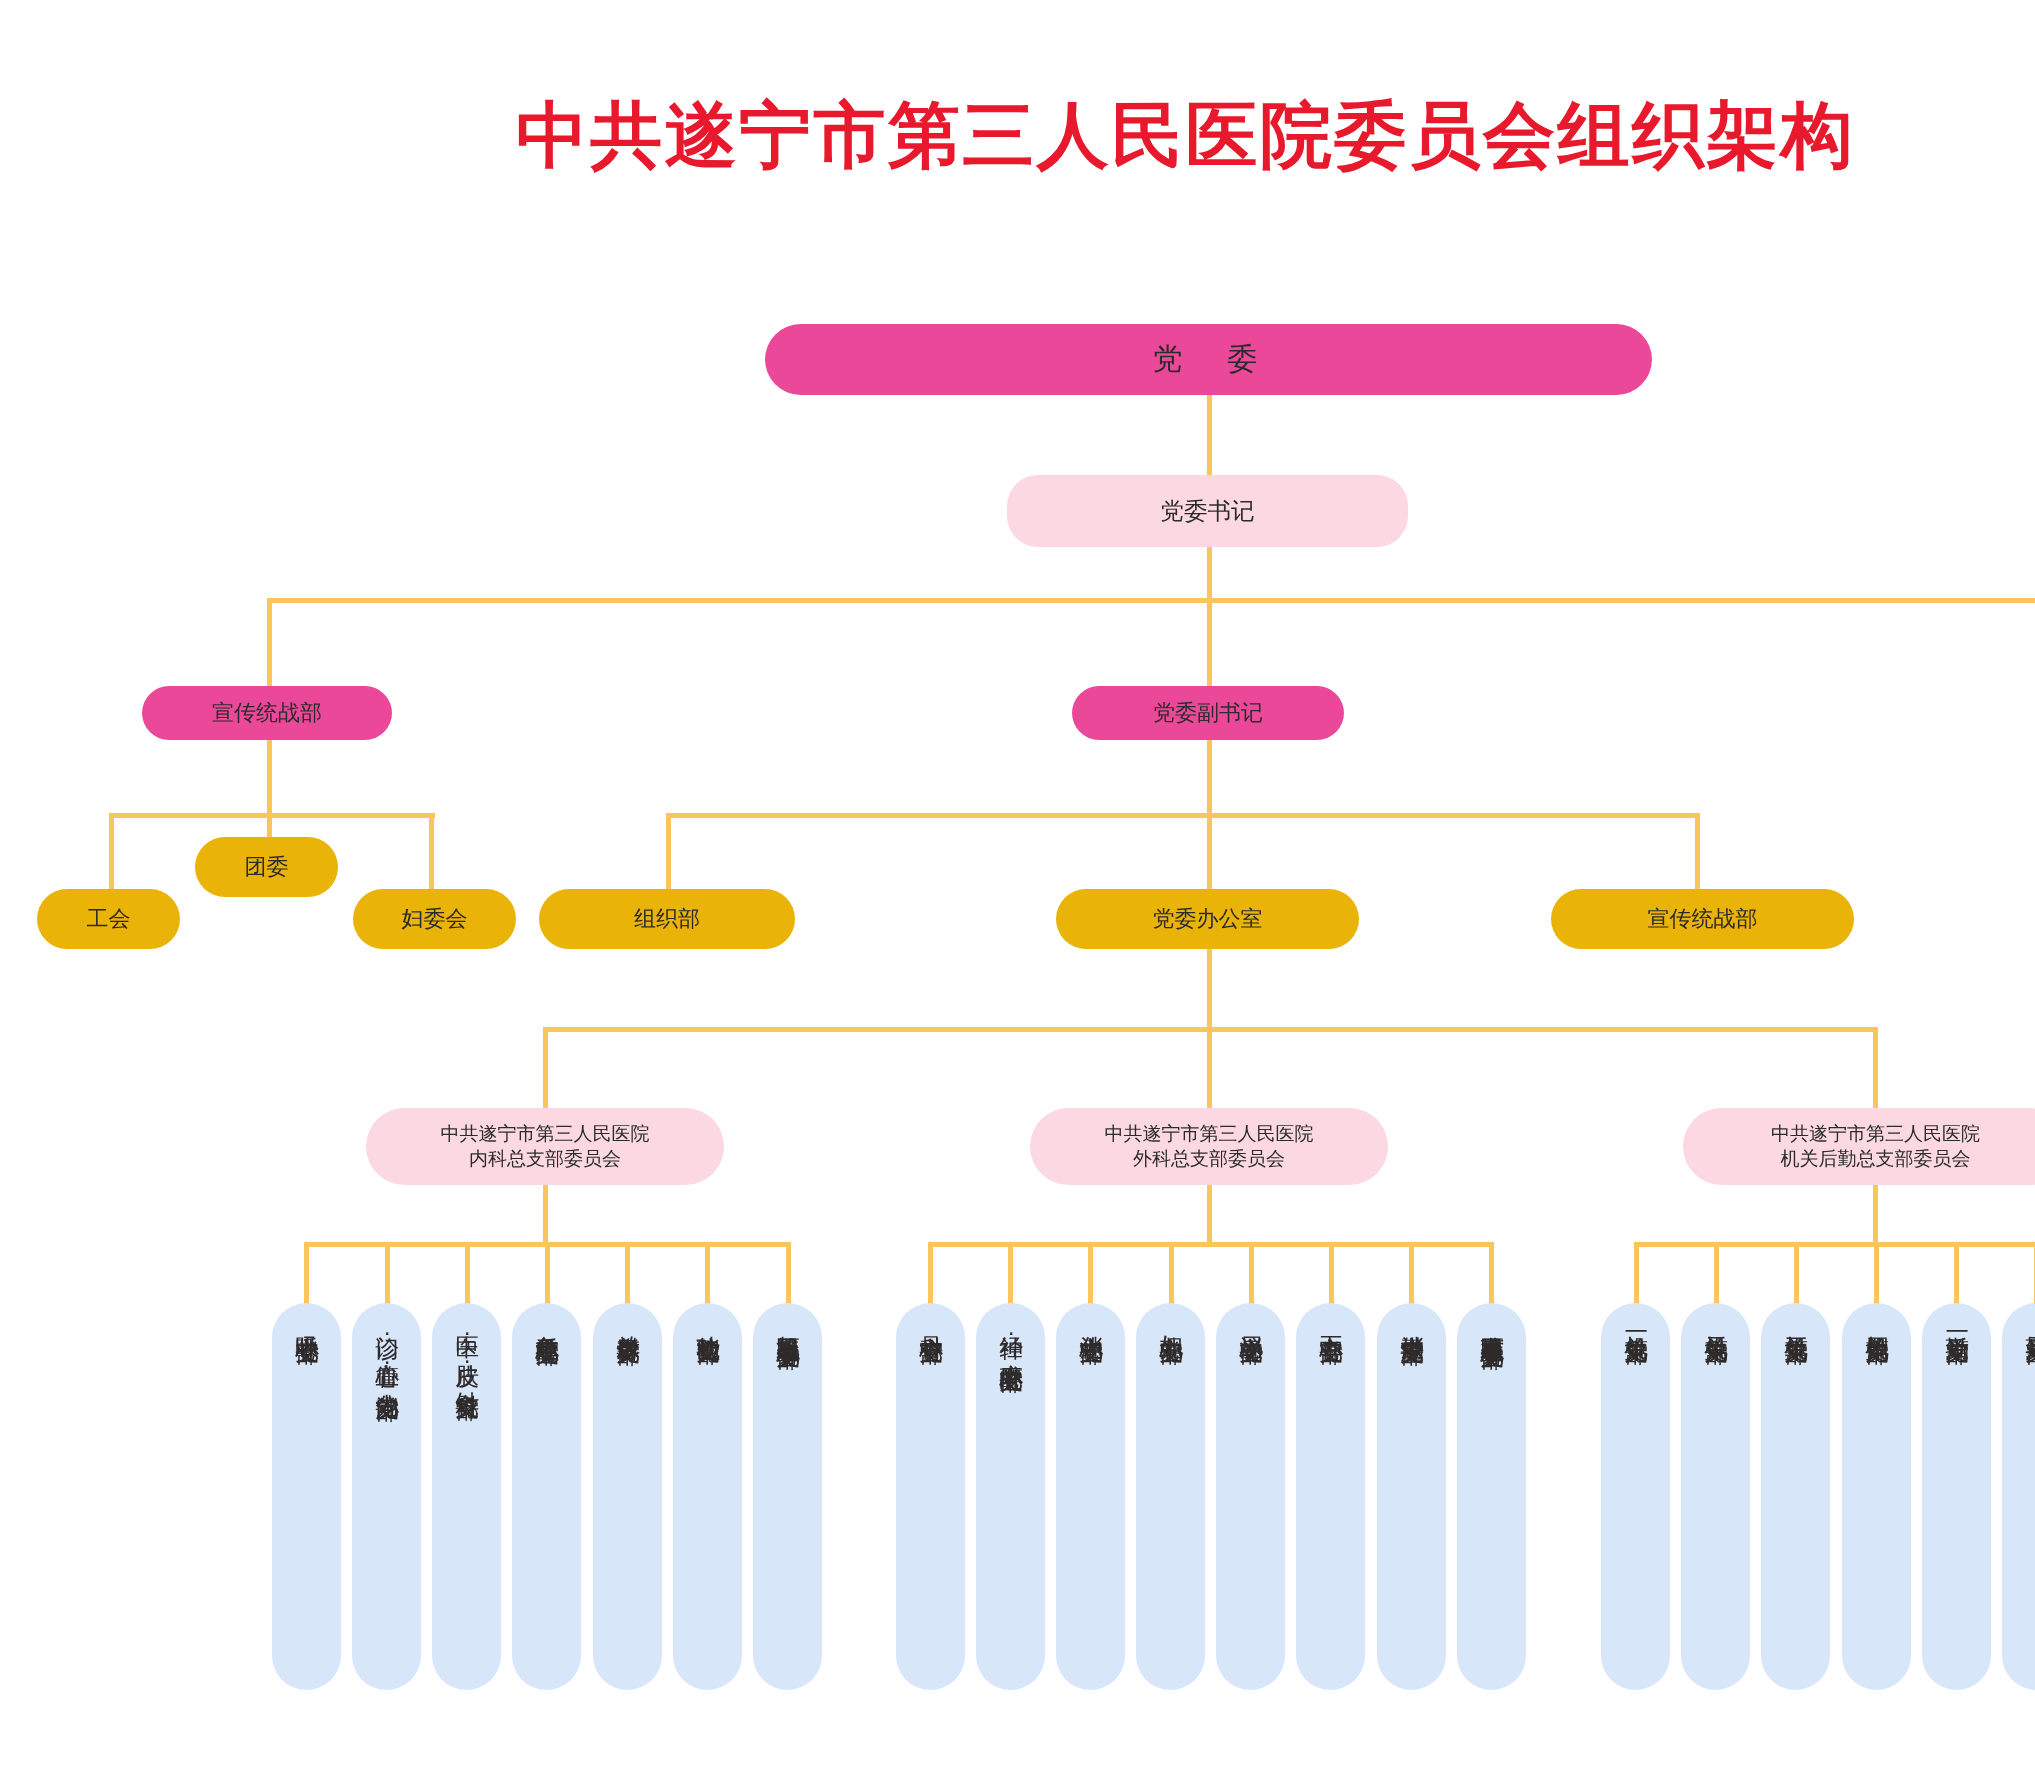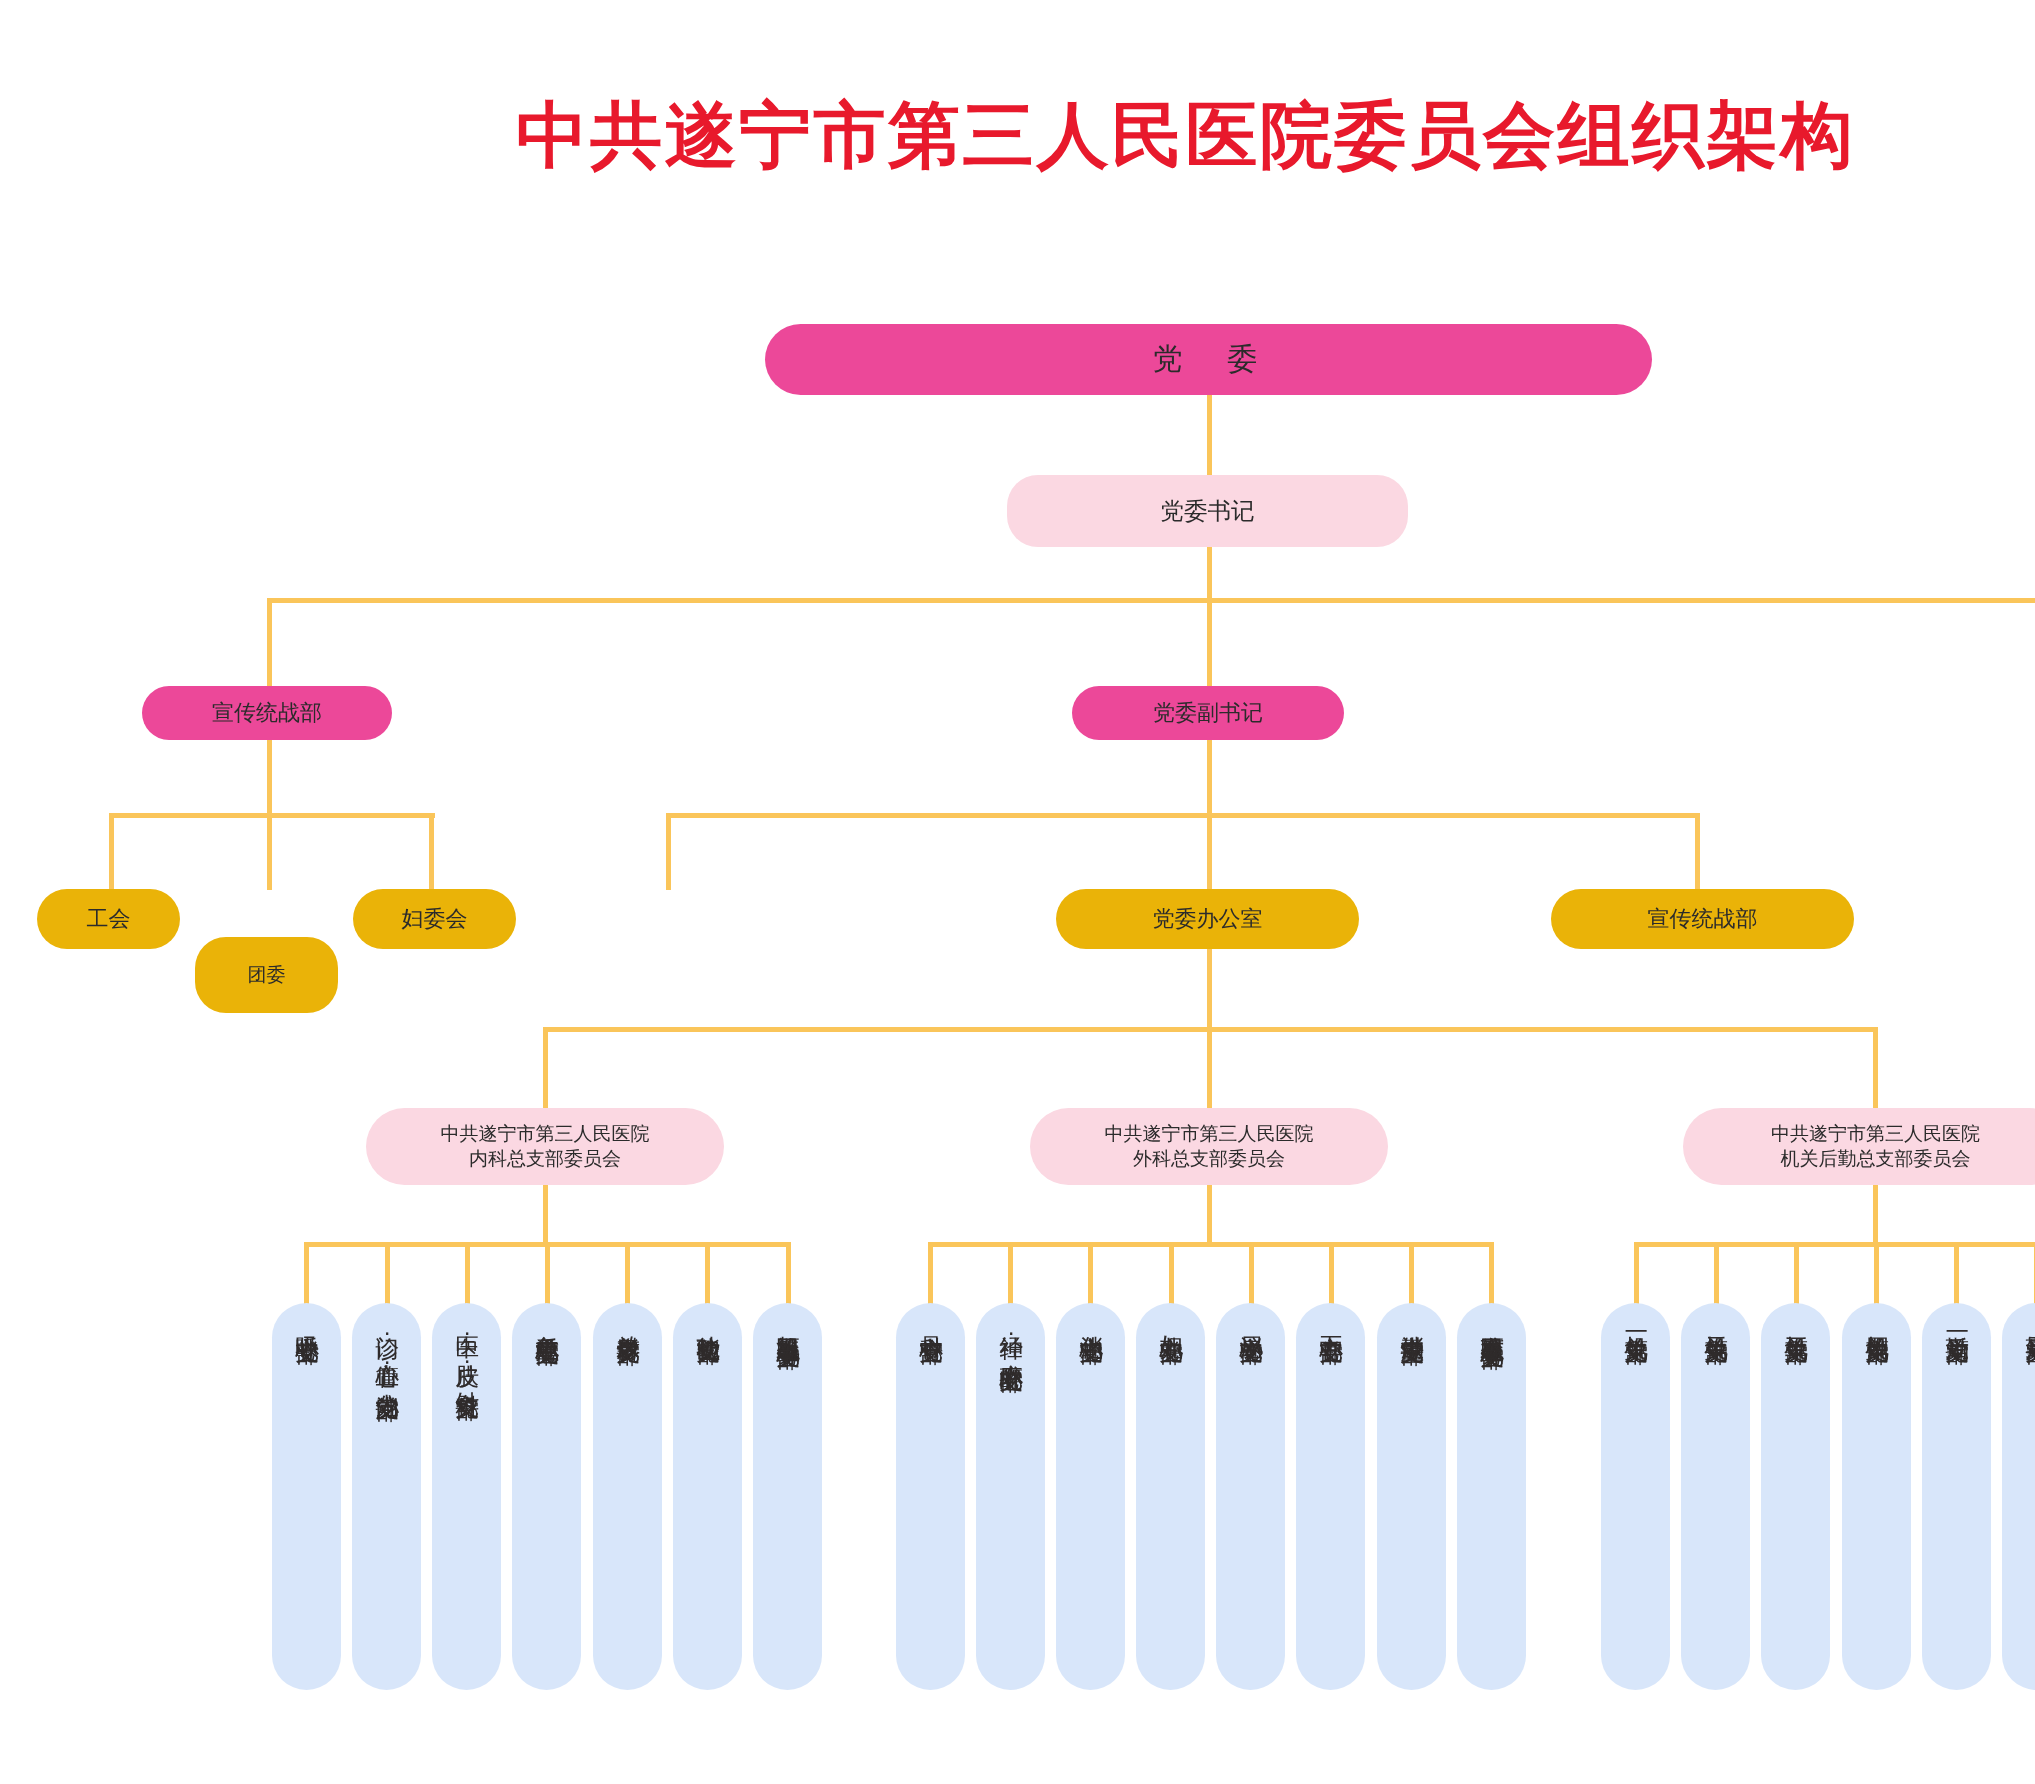--- a/index.html
+++ b/index.html
@@ -142,28 +142,31 @@
   </div>
 
   <div class="node blue" style="left:1072px;top:686px;width:272px;height:54px;border-radius:28px;font-size:22px;">
     <span class="lbl">党委副书记</span>
   </div>
 
   <div class="node mint" style="left:37px;top:889px;width:143px;height:60px;border-radius:31px;font-size:22px;">
     <span class="lbl">工会</span>
   </div>
 
-  <div class="node mint" style="left:195px;top:937px;width:143px;height:76px;border-radius:31px;font-size:19px;">
+  <div class="node mint" style="left:195px;top:837px;width:143px;height:60px;border-radius:31px;font-size:22px;">
     <span class="lbl">团委</span>
   </div>
 
   <div class="node mint" style="left:353px;top:889px;width:163px;height:60px;border-radius:31px;font-size:22px;">
     <span class="lbl">妇委会</span>
   </div>
 
+  <div class="node mint" style="left:539px;top:889px;width:256px;height:60px;border-radius:31px;font-size:22px;">
+    <span class="lbl">组织部</span>
+  </div>
 
   <div class="node mint" style="left:1056px;top:889px;width:303px;height:60px;border-radius:31px;font-size:22px;">
     <span class="lbl">党委办公室</span>
   </div>
 
   <div class="node mint" style="left:1551px;top:889px;width:303px;height:60px;border-radius:31px;font-size:22px;">
     <span class="lbl">宣传统战部</span>
   </div>
 
   <div class="node pink" style="left:366px;top:1108px;width:358px;height:77px;border-radius:39px;font-size:19px;">

